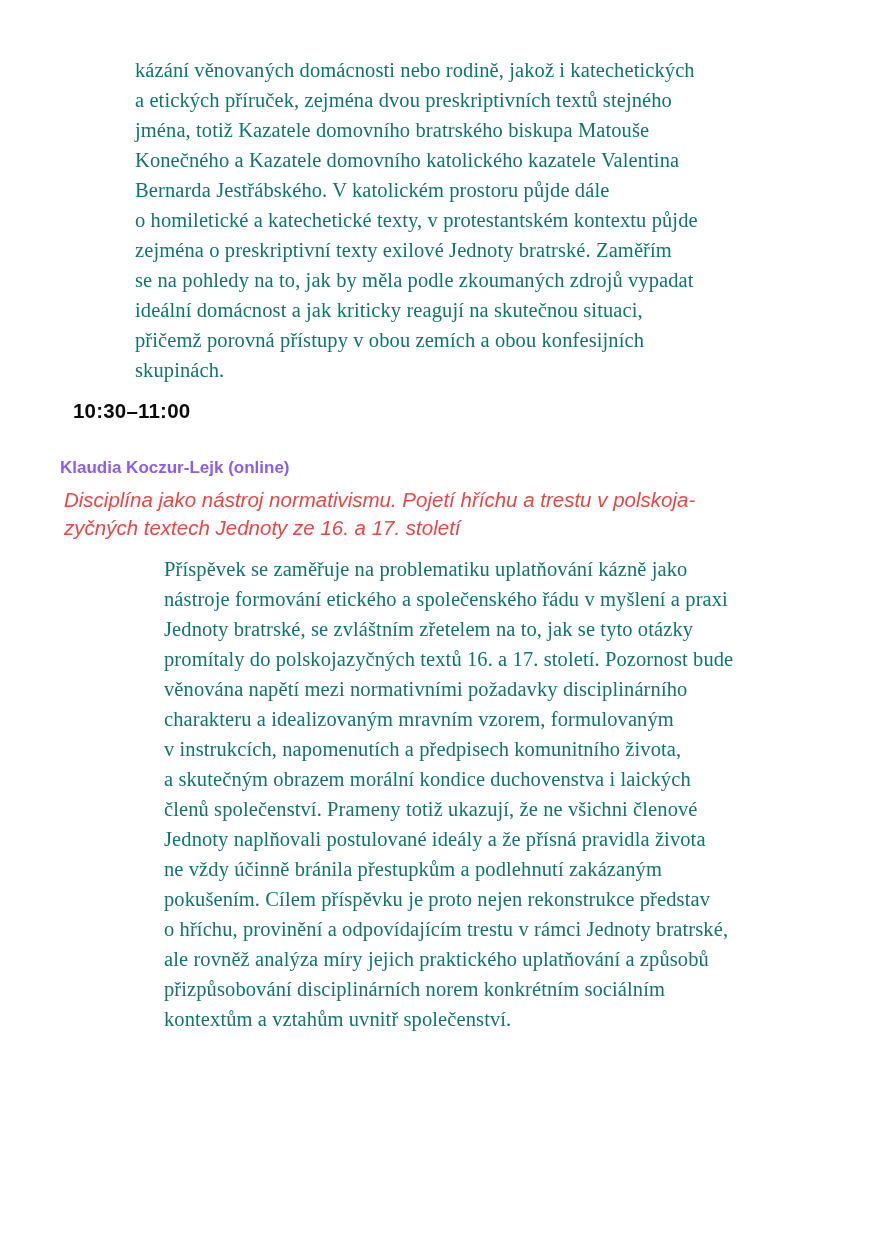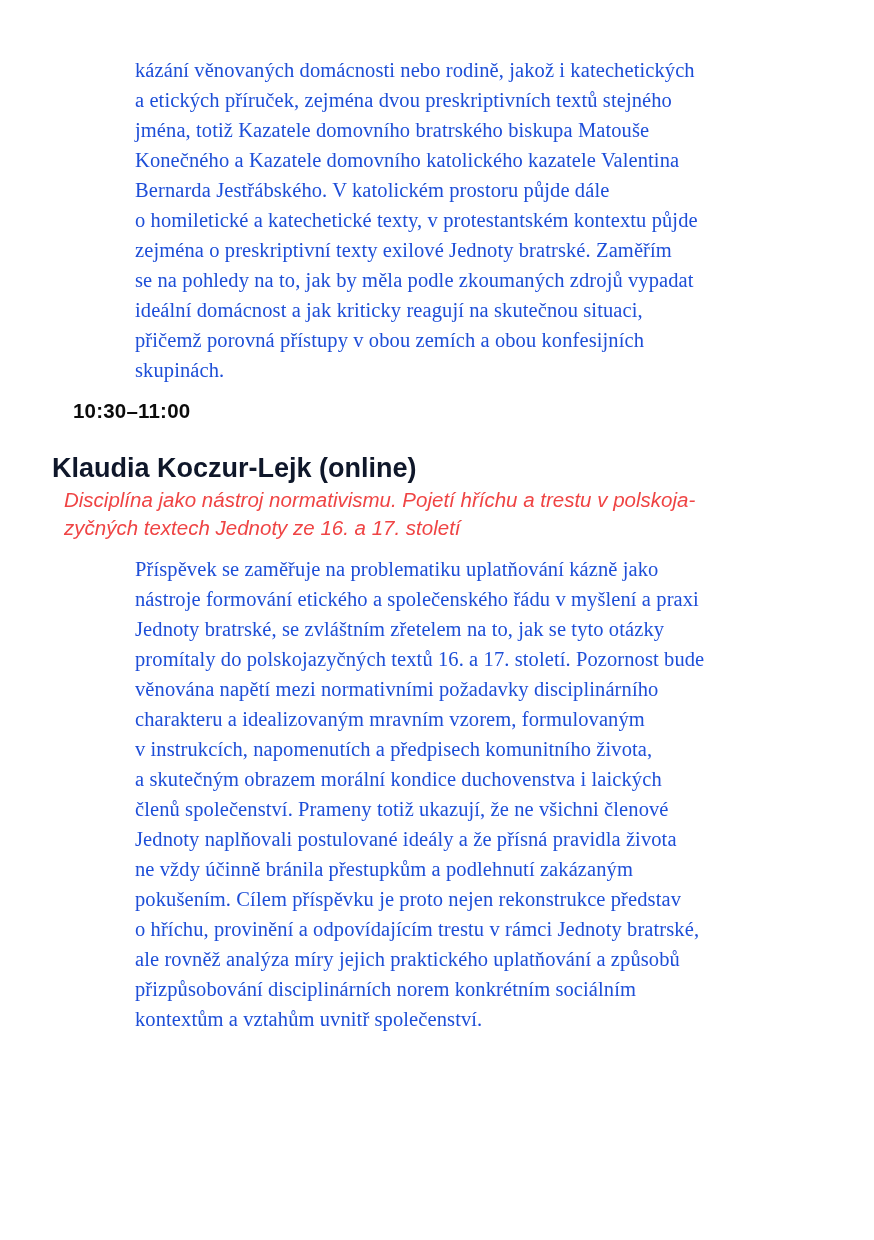--- a/index.html
+++ b/index.html
@@ -17,21 +17,21 @@
   }
 
   
   .body-para {
     position: absolute;
     left: 135px;
     width: 665px;
     font-family: "Liberation Serif", "DejaVu Serif", serif;
     font-size: 20.5px;
     line-height: 30px;
-    color: #1d4ed8;
+    color: #0f766e;
     text-align: left;
     white-space: pre-line;
     letter-spacing: 0.1px;
   }
 
   
   .time-heading {
     position: absolute;
     left: 64px;
     font-family: "Liberation Sans Narrow", "Liberation Sans", "DejaVu Sans", sans-serif;
@@ -46,26 +46,26 @@
     margin-left: 9px;
   }
   .time-heading.large {
     font-size: 26.5px;
     line-height: 34px;
   }
 
   
   .speaker-name {
     position: absolute;
-    left: 52px;
+    left: 60px;
     font-family: "Liberation Sans", "DejaVu Sans", sans-serif;
     font-weight: bold;
-    font-size: 27px;
+    font-size: 17px;
     line-height: 26px;
-    color: #0f172a;
+    color: #8b5cf6;
     white-space: nowrap;
   }
 
   
   .paper-title {
     position: absolute;
     left: 64px;
     width: 740px;
     font-family: "Liberation Sans", "DejaVu Sans", sans-serif;
     font-style: italic;
@@ -92,21 +92,21 @@
 přičemž porovná přístupy v obou zemích a obou konfesijních
 skupinách.</div>
 
   <div class="time-heading small" style="top: 398px;">10:30–11:00</div>
 
   <div class="speaker-name" style="top: 455px;">Klaudia Koczur-Lejk (online)</div>
 
   <div class="paper-title" style="top: 486px;">Disciplína jako nástroj normativismu. Pojetí hříchu a trestu v polskoja-
 zyčných textech Jednoty ze 16. a 17. století</div>
 
-  <div class="body-para" style="top: 554px;">Příspěvek se zaměřuje na problematiku uplatňování kázně jako
+  <div class="body-para" style="top: 554px; margin-left: 29px;">Příspěvek se zaměřuje na problematiku uplatňování kázně jako
 nástroje formování etického a společenského řádu v myšlení a praxi
 Jednoty bratrské, se zvláštním zřetelem na to, jak se tyto otázky
 promítaly do polskojazyčných textů 16. a 17. století. Pozornost bude
 věnována napětí mezi normativními požadavky disciplinárního
 charakteru a idealizovaným mravním vzorem, formulovaným
 v instrukcích, napomenutích a předpisech komunitního života,
 a skutečným obrazem morální kondice duchovenstva i laických
 členů společenství. Prameny totiž ukazují, že ne všichni členové
 Jednoty naplňovali postulované ideály a že přísná pravidla života
 ne vždy účinně bránila přestupkům a podlehnutí zakázaným

